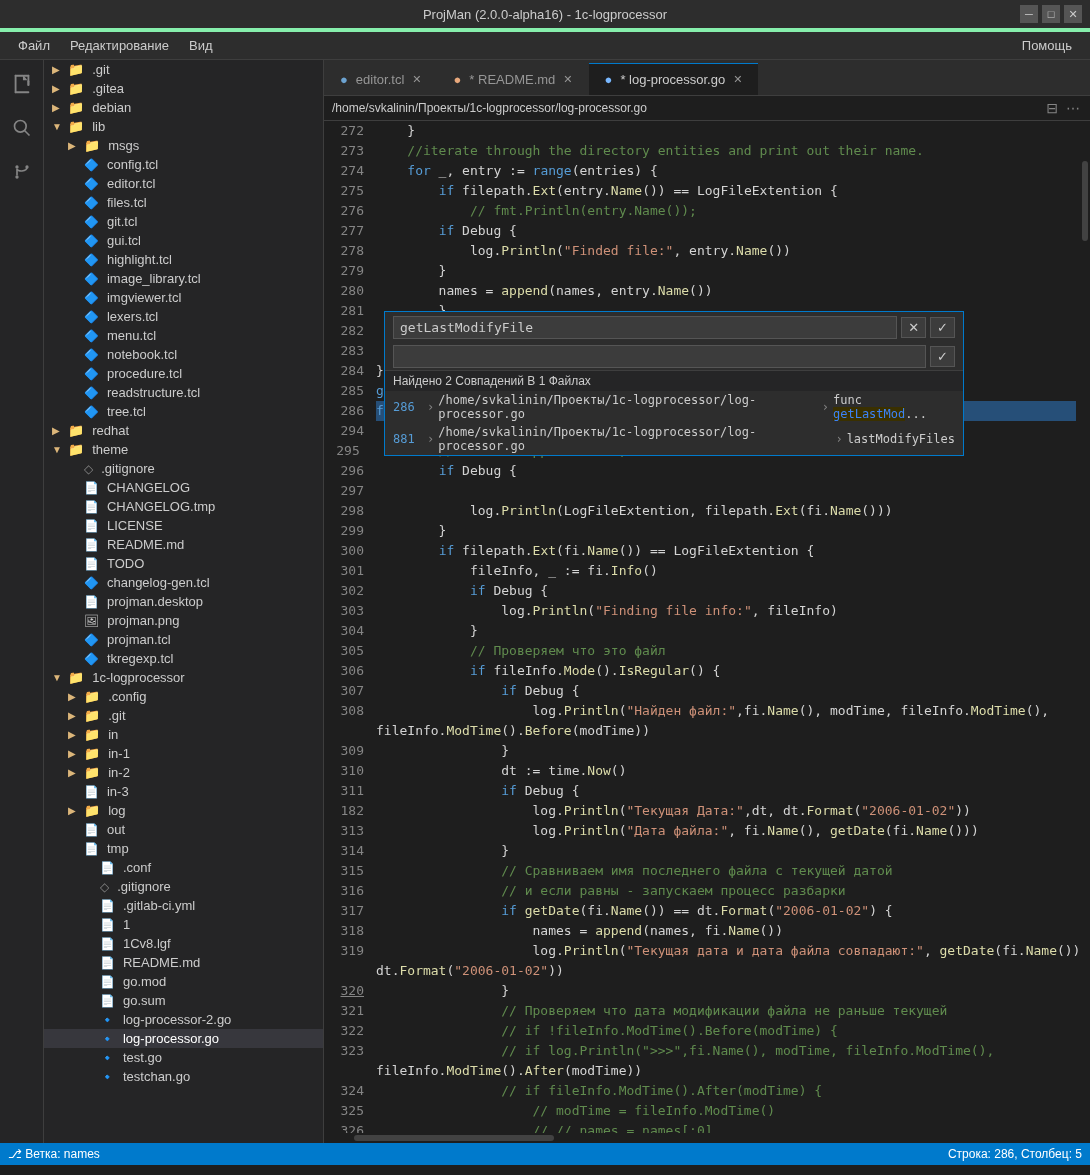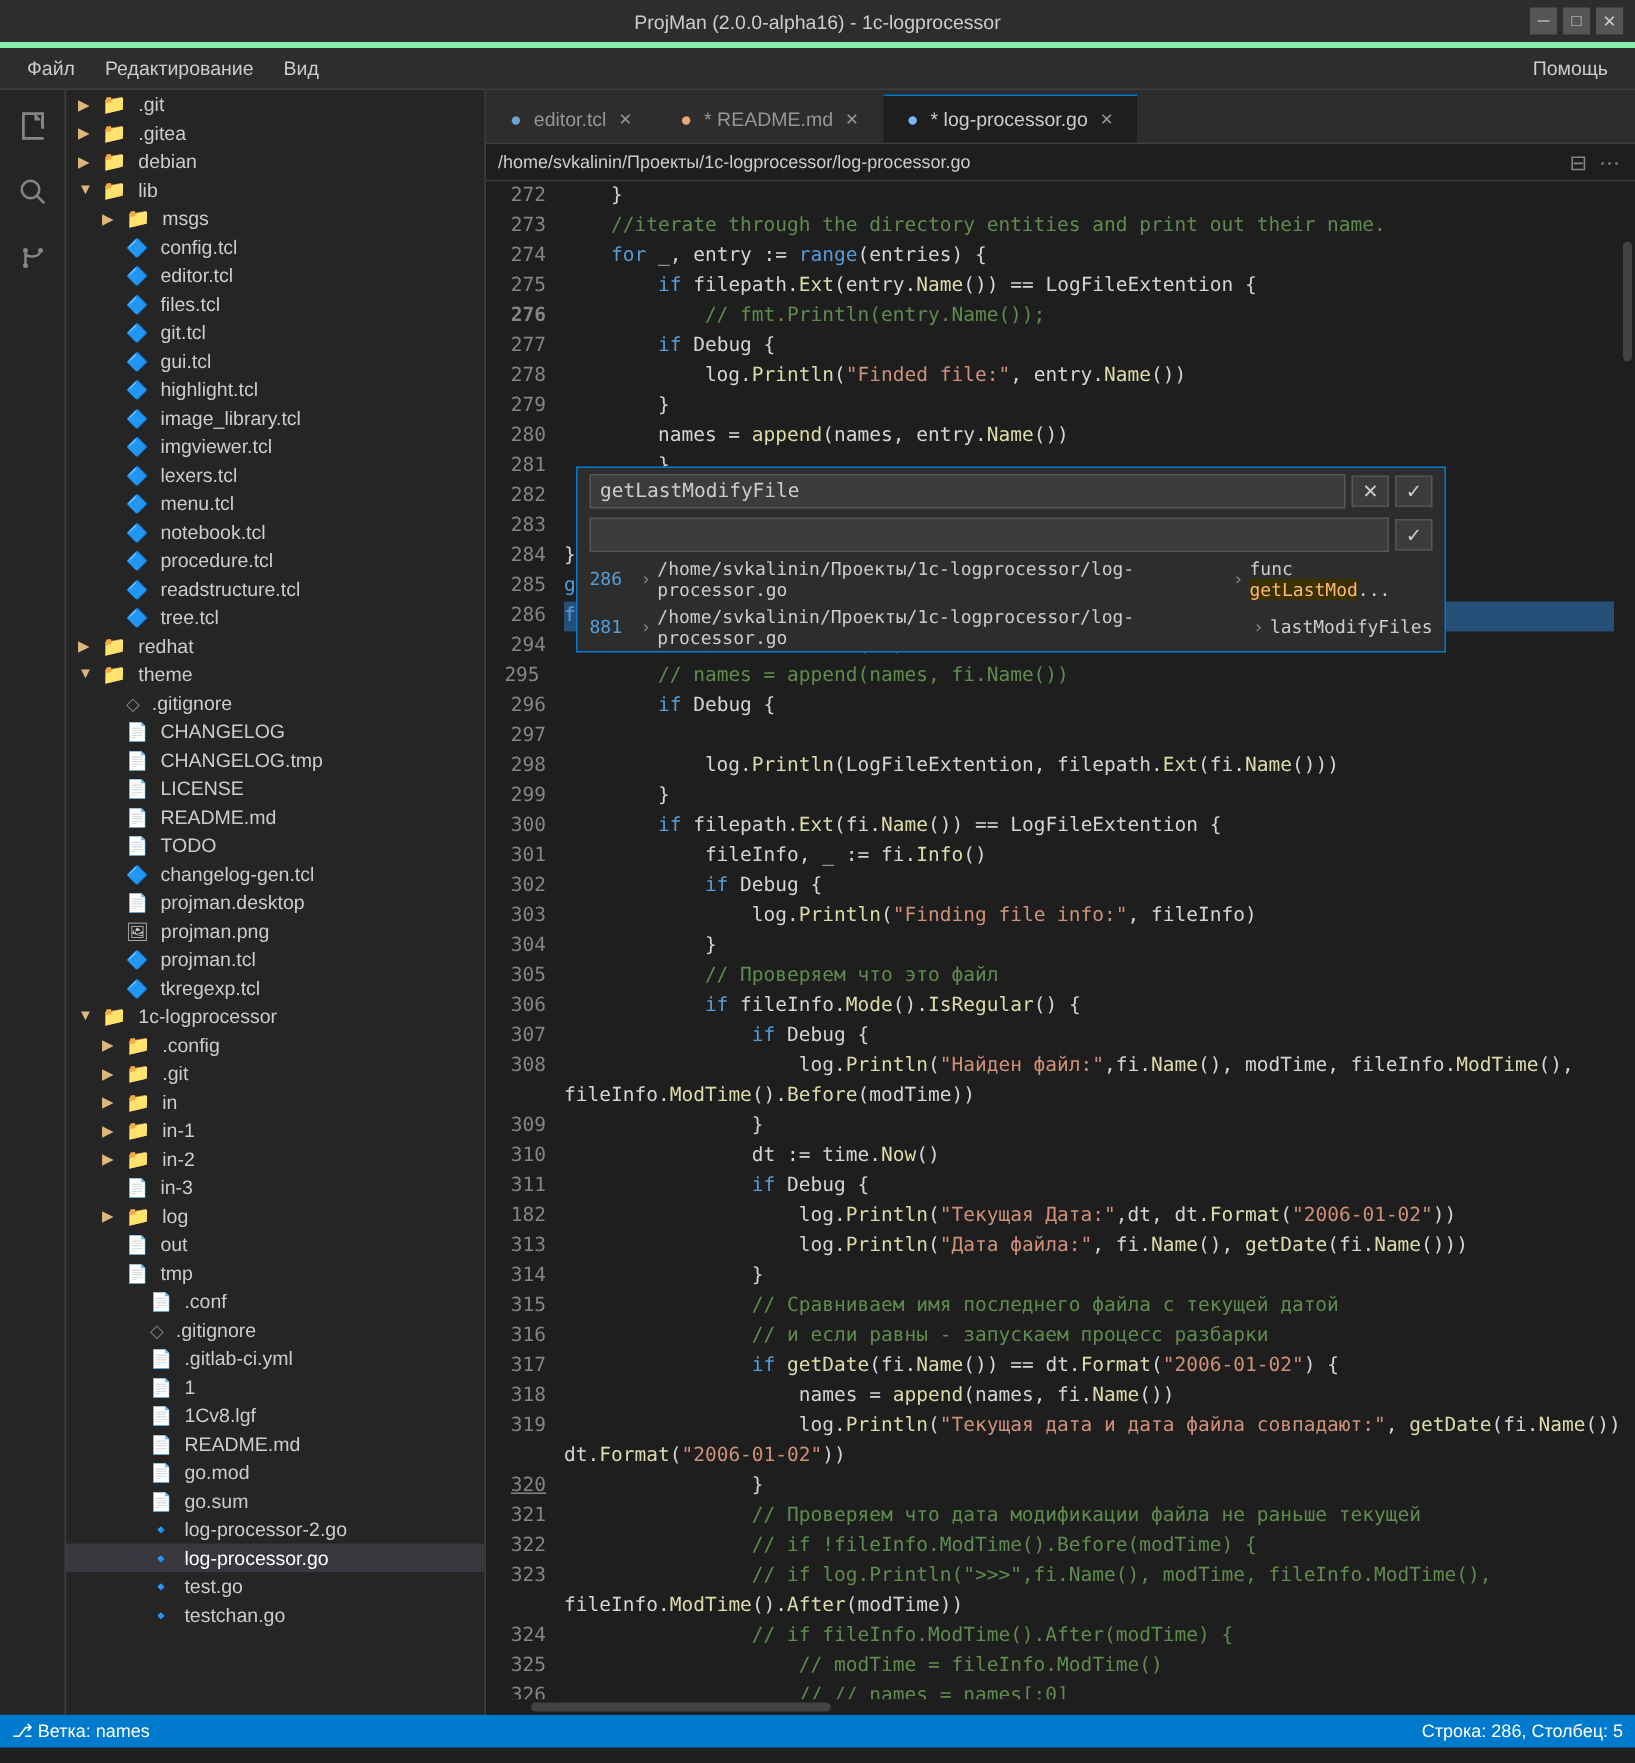--- a/index.html
+++ b/index.html
@@ -55,21 +55,21 @@
     .search-box-header { display: flex; align-items: center; padding: 4px 8px; gap: 4px; }
     .search-input { flex: 1; background: #3c3c3c; border: 1px solid #555; color: #cccccc; padding: 3px 6px; font-size: 13px; font-family: monospace; outline: none; }
     .search-btn { background: #3c3c3c; border: 1px solid #555; color: #cccccc; padding: 2px 6px; cursor: pointer; font-size: 13px; }
     .search-replace { padding: 2px 8px; display: flex; align-items: center; gap: 4px; }
     .replace-input { flex: 1; background: #3c3c3c; border: 1px solid #555; color: #cccccc; padding: 3px 6px; font-size: 13px; font-family: monospace; outline: none; }
     .search-results-label { padding: 3px 8px; font-size: 12px; font-family: sans-serif; color: #cccccc; background: #252526; border-top: 1px solid #3e3e3e; }
     .search-result-item { padding: 2px 8px; font-size: 12px; font-family: monospace; color: #cccccc; cursor: pointer; display: flex; align-items: center; gap: 4px; }
     .search-result-item .result-num { color: #569cd6; min-width: 30px; }
     .search-result-item .result-path { color: #cccccc; }
     .search-result-item .result-arrow { color: #858585; }
-    .search-result-item .highlight { color: #fdba74; background: #3a3000; }
+    .search-result-item .highlight { color: #3b82f6; background: #3a3000; }
 
     
     .scrollbar-track { width: 10px; background: #1e1e1e; display: flex; flex-direction: column; align-items: center; }
     .scrollbar-thumb { width: 6px; height: 80px; background: #424242; border-radius: 3px; margin-top: 40px; }
     .h-scrollbar { height: 10px; background: #1e1e1e; display: flex; align-items: center; }
     .h-scrollbar-thumb { height: 6px; width: 200px; background: #424242; border-radius: 3px; margin-left: 30px; }
 
     
     .status-bar { background: #007acc; height: 22px; display: flex; align-items: center; padding: 0 8px; font-size: 12px; font-family: sans-serif; color: white; }
     .status-left { display: flex; align-items: center; gap: 12px; }
@@ -437,20 +437,21 @@
       <div class="search-box" style="top:190px; left:60px; right:20px; width:580px;">
         <div class="search-box-header">
           <input class="search-input" value="getLastModifyFile" readonly="" style="">
           <button class="search-btn">✕</button>
           <button class="search-btn">✓</button>
         </div>
         <div class="search-replace">
           <input class="replace-input" value="" placeholder="" readonly="" style="">
           <button class="search-btn">✓</button>
         </div>
+        <div class="search-results-label">Найдено 2 Совпадений В 1 Файлах</div>
         <div class="search-result-item">
           <span class="result-num">286</span>
           <span class="result-arrow">›</span>
           <span class="result-path">/home/svkalinin/Проекты/1c-logprocessor/log-processor.go</span>
           <span class="result-arrow">›</span>
           <span>func <span class="highlight">getLastMod</span>...</span>
         </div>
         <div class="search-result-item">
           <span class="result-num">881</span>
           <span class="result-arrow">›</span>
@@ -458,21 +459,21 @@
           <span class="result-arrow">›</span>
           <span>lastModifyFiles</span>
         </div>
       </div>
 
       <div class="line-numbers" id="line-numbers">
           <div style="line-height: 20px; min-height: 20px;">272</div>
           <div style="line-height: 20px; min-height: 20px;">273</div>
           <div style="line-height: 20px; min-height: 20px;">274</div>
           <div style="line-height: 20px; min-height: 20px;">275</div>
-          <div style="line-height: 20px; min-height: 20px; font-weight: bold;">276</div>
+          <div style="line-height: 20px; min-height: 20px;">276</div>
           <div style="line-height: 20px; min-height: 20px;">277</div>
           <div style="line-height: 20px; min-height: 20px;">278</div>
           <div style="line-height: 20px; min-height: 20px;">279</div>
           <div style="line-height: 20px; min-height: 20px;">280</div>
           <div style="line-height: 20px; min-height: 20px;">281</div>
           <div style="line-height: 20px; min-height: 20px;">282</div>
           <div style="line-height: 20px; min-height: 20px;">283</div>
           <div style="line-height: 20px; min-height: 20px;">284</div>
           <div style="line-height: 20px; min-height: 20px;">285</div>
           <div style="line-height: 20px; min-height: 20px;">286</div>

